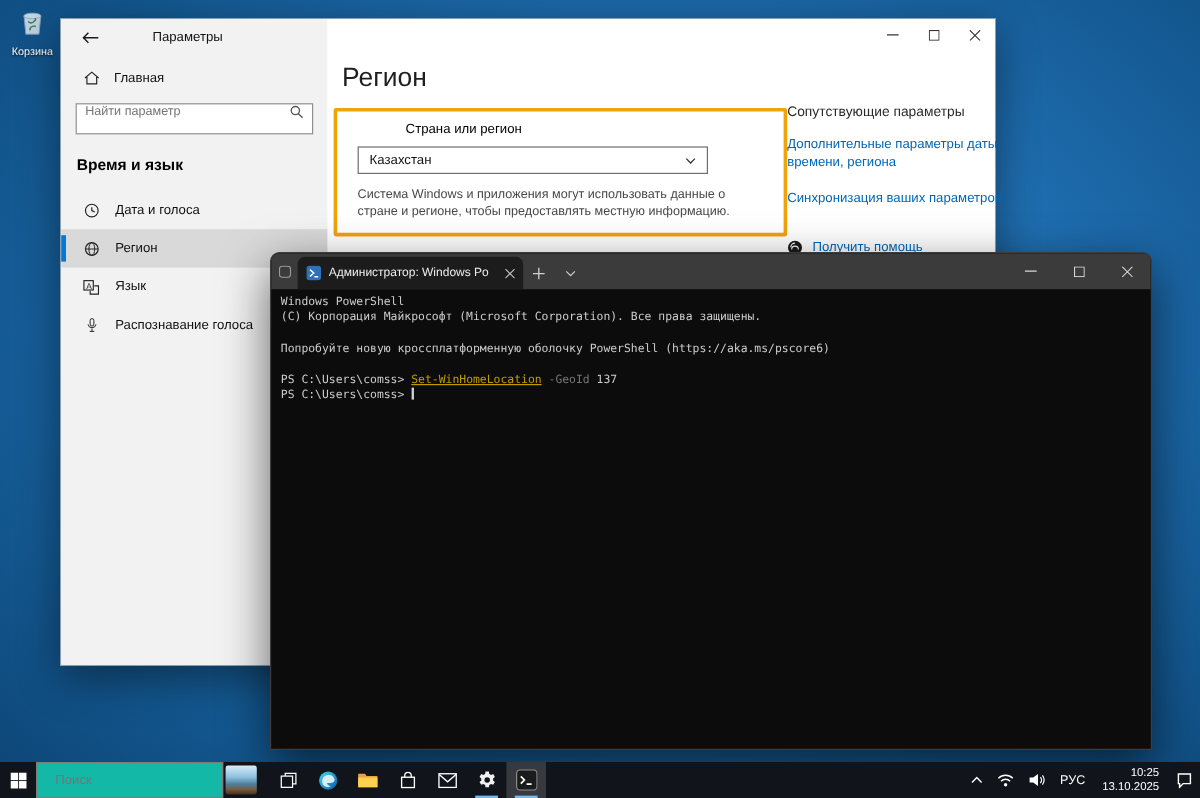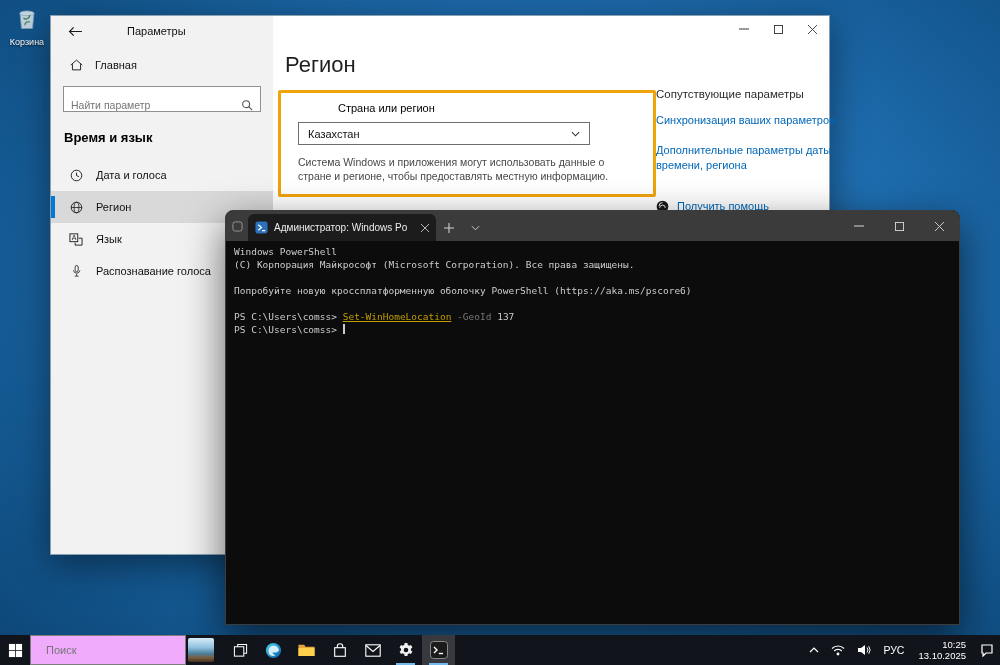--- a/index.html
+++ b/index.html
@@ -14,21 +14,21 @@
   .desktop-icon .dlabel { display:block; margin-top:1px; font-size:9px; color:#fff; text-shadow:0 1px 2px rgba(0,0,0,.8); }
 
   
   .settings-window { position:absolute; left:50px; top:15px; width:780px; height:540px;
     background:#fff; box-shadow:0 10px 34px rgba(0,0,0,.45); display:flex; border:1px solid #8aa0b0; }
   .sw-sidebar { width:222px; background:#f2f2f2; height:100%; flex:none; }
   .sw-titlebar { height:30px; display:flex; align-items:center; gap:16px; padding-left:17px; }
   .sw-back { display:flex; align-items:center; }
   .sw-title { font-size:11px; color:#111;padding-left:28px; }
   .sw-home { display:flex; align-items:center; gap:11px; height:26px; padding:0 17px; margin-top:6px; font-size:11px; color:#111; }
-  .sw-search { margin:8px 12px 0; height:26px; border:1px solid #8f8f8f; background:#fff; display:flex; align-items:flex-end; padding:0 7px; }
+  .sw-search { margin:8px 12px 0; height:26px; border:1px solid #8f8f8f; background:#fff; display:flex; align-items:flex-start; padding:0 7px; }
   .sw-search input { border:none; outline:none; flex:1; font-size:10.5px; color:#333; background:transparent; font-family:"Liberation Sans",sans-serif; }
   .sw-section { font-size:13px; font-weight:bold; color:#000; padding:18px 13px 4px; }
   .sw-nav { margin-top:10px; }
   .sw-nav-item { display:flex; align-items:center; gap:12px; height:32px; padding:0 17px; font-size:11px; color:#111; position:relative; }
   .sw-nav-item.selected { background:#d9d9d9; }
   .sw-nav-item.selected::before { content:""; position:absolute; left:0; top:5px; bottom:5px; width:4px; background:#0078d7; }
   .nav-ico { width:16px; display:flex; justify-content:center; }
 
   .sw-main { flex:1; position:relative; background:#fff; }
   .sw-controls { position:absolute; top:0; right:0; display:flex; }
@@ -63,21 +63,21 @@
 
   .term-body { padding:4px 0 0 8px; font-family:"DejaVu Sans Mono", monospace; font-size:9.5px; line-height:13px; color:#cccccc; }
   .tl { white-space:pre; }
   .t-cmd { color:#c19c00;text-decoration:underline; }
   .t-param { color:#767676; }
   .t-cursor { display:inline-block; width:2px; height:10px; background:#cccccc; vertical-align:-1px; }
 
   
   .taskbar { position:absolute; left:0; right:0; bottom:0; height:30px; background:#11141a; display:flex; align-items:center; z-index:50; }
   .tb-start { width:30px; height:30px; display:flex; align-items:center; justify-content:center; }
-  .tb-search { width:156px; height:30px; background:#f0abfc; border:1px solid #7d7d7d; display:flex; align-items:center; gap:7px; padding:0 8px; }
+  .tb-search { width:156px; height:30px; background:#14b8a6; border:1px solid #7d7d7d; display:flex; align-items:center; gap:7px; padding:0 8px; }
   .tb-search input { border:none; outline:none; background:transparent; flex:1; font-size:11px; color:#444; font-family:"Liberation Sans",sans-serif; }
   .tb-widget { width:30px; height:30px; display:flex; align-items:center; justify-content:center; }
   .tb-widget-img { width:26px; height:24px; border-radius:2px;
     background: linear-gradient(180deg,#d7ecf7 0%,#8fc0de 40%,#4b7f9c 65%,#7a5c3e 82%,#43321f 100%); }
   .tb-icons { display:flex; margin-left:8px; }
   .tb-icon { width:33px; height:30px; display:flex; align-items:center; justify-content:center; position:relative; }
   .tb-icon.open::after { content:""; position:absolute; left:7px; right:7px; bottom:0; height:2px; background:#76b9ed; }
   .tb-icon.active { background:rgba(255,255,255,.16); }
   .tb-tray { margin-left:auto; display:flex; align-items:center; height:30px; }
   .tray-item { height:30px; display:flex; align-items:center; justify-content:center; padding:0 6px; color:#fff; font-size:10.5px; }
@@ -182,22 +182,22 @@
             </svg>
           </div>
           <p class="field-hint">Система Windows и приложения могут использовать данные о стране и регионе, чтобы предоставлять местную информацию.</p>
         </div>
 
         <div class="format-title">Формат региона</div>
       </div>
 
       <div class="sw-related">
         <div class="related-title">Сопутствующие параметры</div>
+        <a class="related-link">Дополнительные параметры даты, времени, региона</a>
         <a class="related-link">Синхронизация ваших параметров</a>
-        <a class="related-link">Дополнительные параметры даты, времени, региона</a>
         <div class="help-row">
           <svg width="13" height="13" viewBox="0 0 14 14">
             <circle cx="7" cy="7" r="6.3" fill="#1a1a1a"></circle>
             <path d="M4 8.5 a3 3 0 0 1 6 0 M7 2.8 a3.8 3.8 0 0 0 -3.8 3.8" stroke="#fff" stroke-width="1" fill="none"></path>
           </svg>
           <a class="related-link">Получить помощь</a>
         </div>
       </div>
     </div>
 

